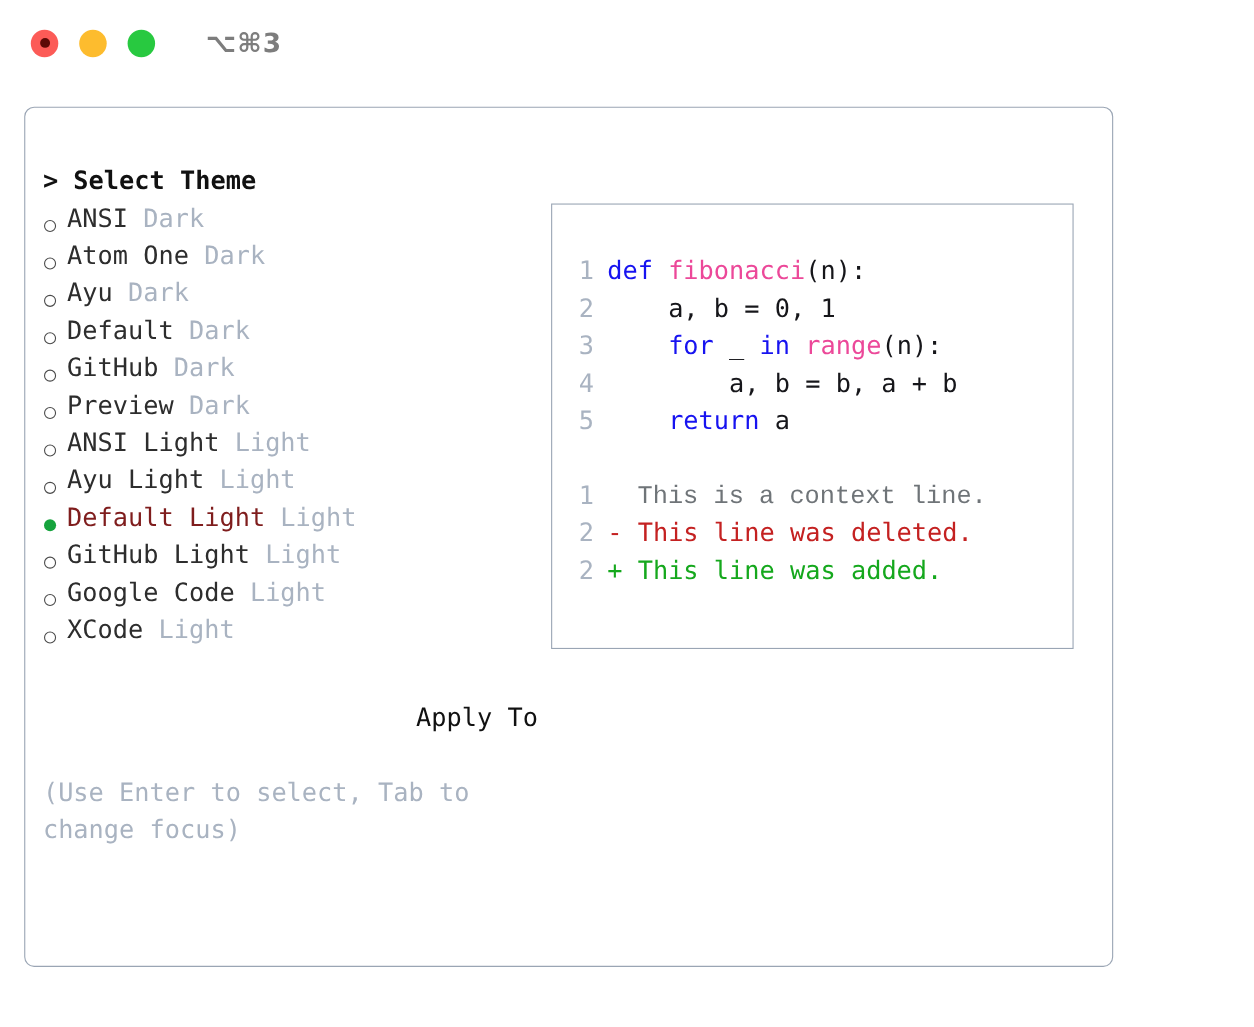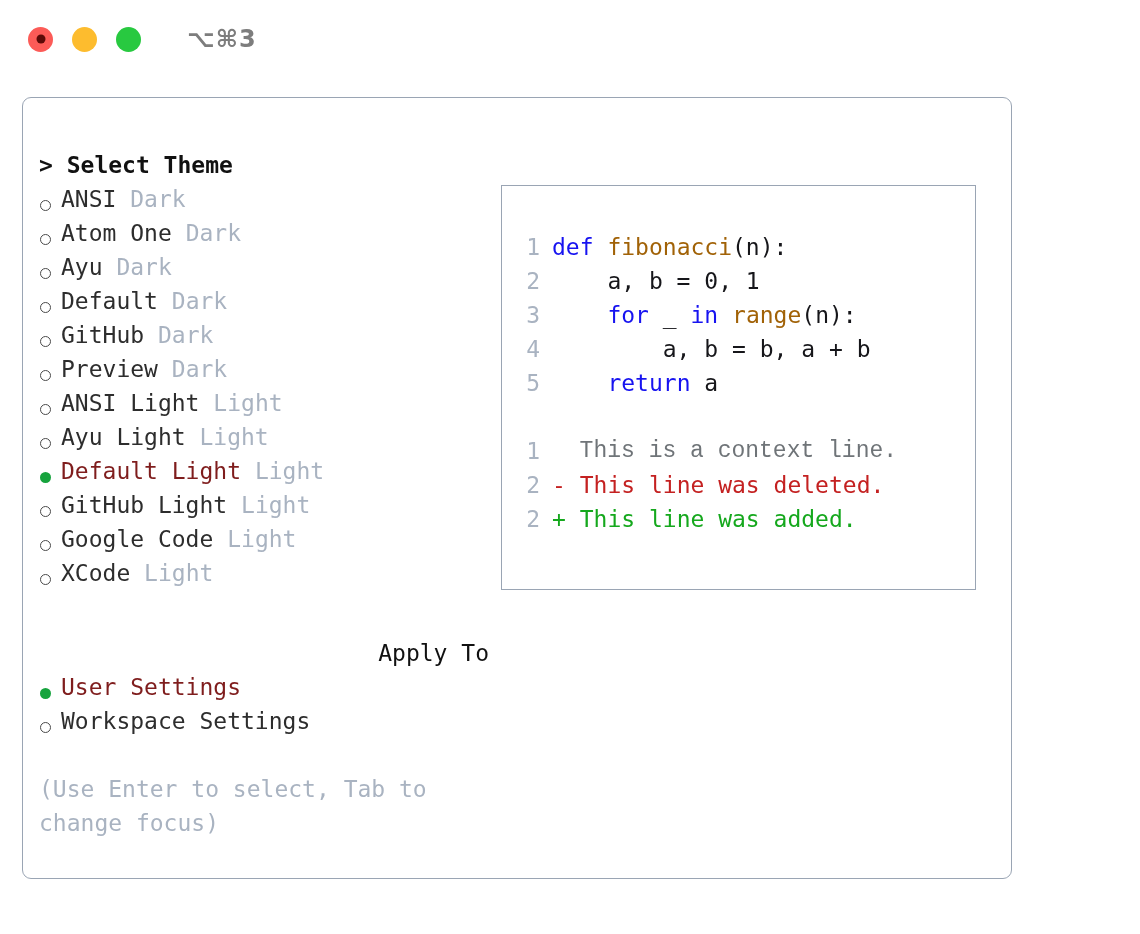--- a/index.html
+++ b/index.html
@@ -177,21 +177,21 @@
   .code-line { display: flex; white-space: pre; }
   .lineno {
     display: inline-block;
     width: 26px;
     flex: 0 0 26px;
     text-align: right;
     color: #a9b3c1;
     margin-right: 12px;
   }
   .tok-kw   { color: #1713f0; }
-  .tok-fn   { color: #a16207; }
+  .tok-fn   { color: #ec4899; }
   .tok-txt  { color: #16161a; }
   .spacer-line { height: 34px; }
   .diff-ctx { color: #6f7478; font-family: Liberation Mono, monospace; }
   .diff-del { color: #c42121; }
   .diff-add { color: #15a81d; }
 </style>
 </head>
 <body>
 
 <div class="screen">
@@ -221,24 +221,20 @@
             <div class="theme-row"><span class="marker"><span class="dot hollow"></span></span><span class="theme-name">ANSI Light</span><span> </span><span class="theme-kind">Light</span></div>
             <div class="theme-row"><span class="marker"><span class="dot hollow"></span></span><span class="theme-name">Ayu Light</span><span> </span><span class="theme-kind">Light</span></div>
             <div class="theme-row selected"><span class="marker"><span class="dot filled"></span></span><span class="theme-name">Default Light</span><span> </span><span class="theme-kind">Light</span></div>
             <div class="theme-row"><span class="marker"><span class="dot hollow"></span></span><span class="theme-name">GitHub Light</span><span> </span><span class="theme-kind">Light</span></div>
             <div class="theme-row"><span class="marker"><span class="dot hollow"></span></span><span class="theme-name">Google Code</span><span> </span><span class="theme-kind">Light</span></div>
             <div class="theme-row"><span class="marker"><span class="dot hollow"></span></span><span class="theme-name">XCode</span><span> </span><span class="theme-kind">Light</span></div>
           </div>
 
         <div class="apply-block">
           <div class="apply-title">Apply To</div>
-          <div id="apply-list">
-              <div class="theme-row selected"><span class="marker"><span class="dot filled"></span></span><span class="theme-name">User Settings</span></div>
-              <div class="theme-row"><span class="marker"><span class="dot hollow"></span></span><span class="theme-name">Workspace Settings</span></div>
-            </div>
         </div>
 
         <div class="hint">(Use Enter to select, Tab to change focus)</div>
       </div>
 
       <div class="col-right">
         <div class="preview-box">
           <div class="code" id="code-block"><div class="code-line"><span class="lineno">1</span><span><span class="tok-kw">def </span><span class="tok-fn">fibonacci</span><span class="tok-txt">(n):</span></span></div><div class="code-line"><span class="lineno">2</span><span><span class="tok-txt">    a, b = 0, 1</span></span></div><div class="code-line"><span class="lineno">3</span><span><span class="tok-txt">    </span><span class="tok-kw">for</span><span class="tok-txt"> _ </span><span class="tok-kw">in</span><span class="tok-txt"> </span><span class="tok-fn">range</span><span class="tok-txt">(n):</span></span></div><div class="code-line"><span class="lineno">4</span><span><span class="tok-txt">        a, b = b, a + b</span></span></div><div class="code-line"><span class="lineno">5</span><span><span class="tok-txt">    </span><span class="tok-kw">return</span><span class="tok-txt"> a</span></span></div><div class="spacer-line"></div><div class="code-line"><span class="lineno">1</span><span class="diff-ctx"> </span><span class="diff-ctx"> This is a context line.</span></div><div class="code-line"><span class="lineno">2</span><span class="diff-del">-</span><span class="diff-del"> This line was deleted.</span></div><div class="code-line"><span class="lineno">2</span><span class="diff-add">+</span><span class="diff-add"> This line was added.</span></div></div>
         </div>
       </div>

